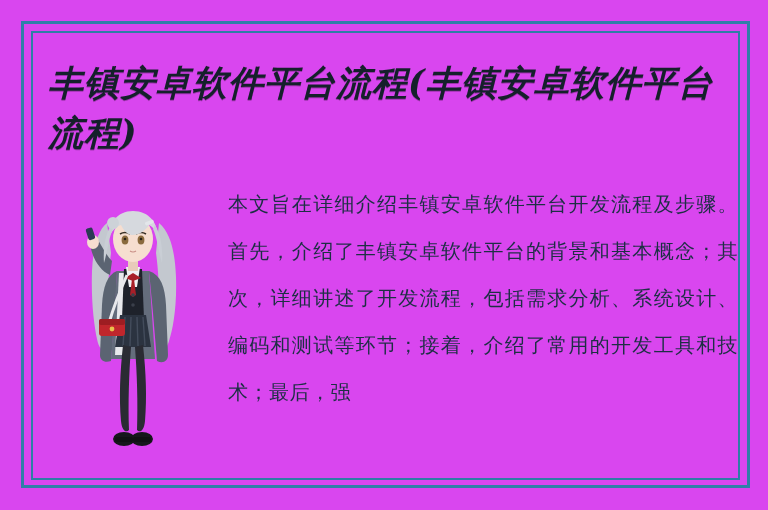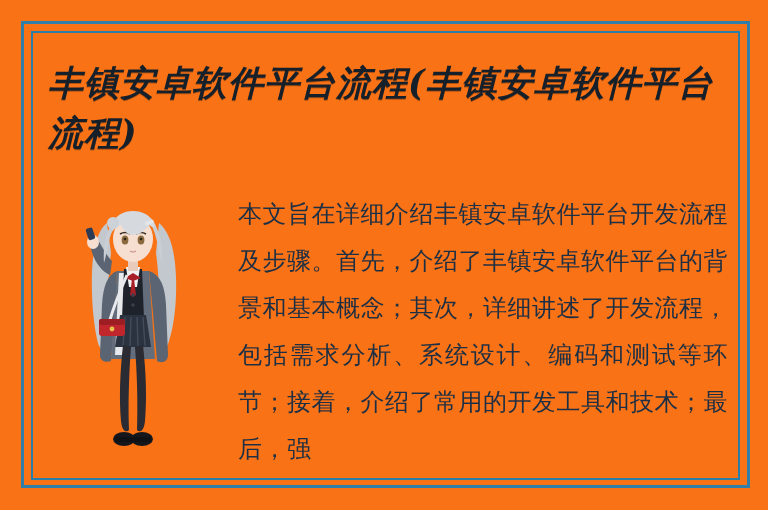--- a/index.html
+++ b/index.html
@@ -11,21 +11,21 @@
     height: 510px;
     overflow: hidden;
     background: #04b5f5;
     font-family: "DejaVu Sans", "Liberation Sans", sans-serif;
   }
 
   #poster {
     position: relative;
     width: 768px;
     height: 510px;
-    background: #f97316;
+    background: #d946ef;
     overflow: hidden;
   }
 
   
   .frame-outer {
     position: absolute;
     left: 21px;
     top: 21px;
     width: 729px;
     height: 467px;
@@ -67,27 +67,27 @@
 
   
   .body-block {
     position: absolute;
     left: 228px;
     top: 181px;
     width: 510px;
   }
   .body-text {
     font-family: "DejaVu Sans", "Liberation Sans", sans-serif;
-    font-size: 24px;
+    font-size: 20px;
     line-height: 47px;
     color: #1d2f44;
     letter-spacing: 0.5px;
     text-align: justify;
     text-align-last: left;
-    margin: 10px;
+    margin: 0;
     word-break: break-all;
   }
 
   
   .illustration {
     position: absolute;
     left: 63px;
     top: 183px;
     width: 140px;
     height: 278px;

